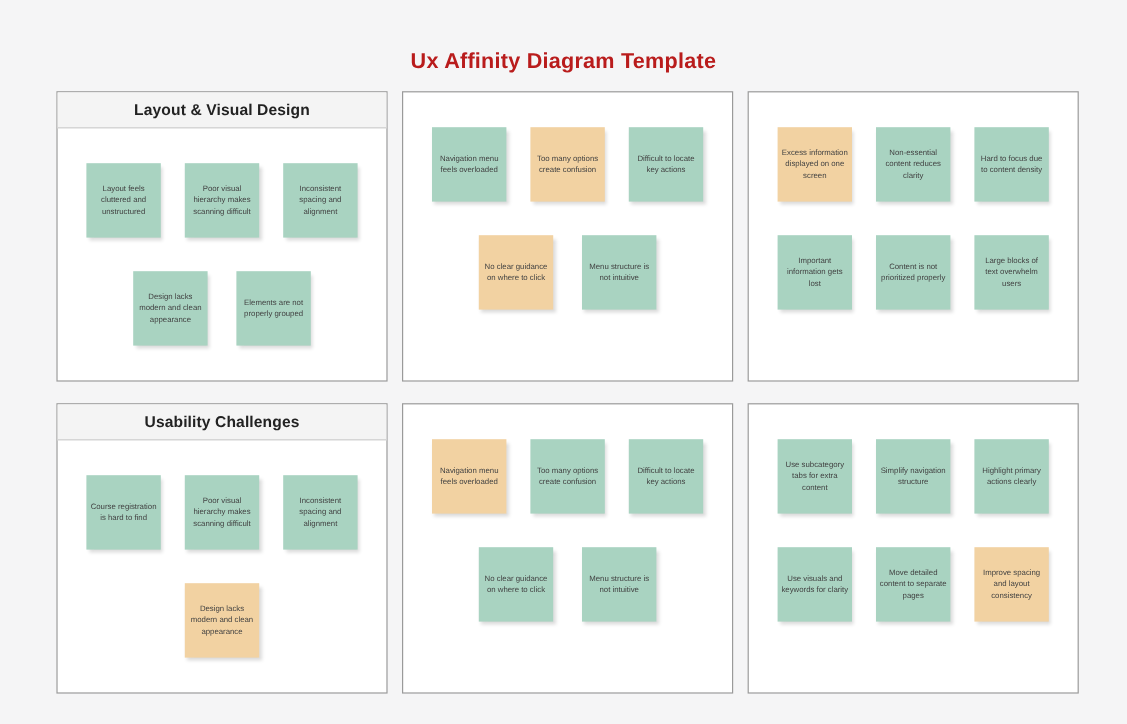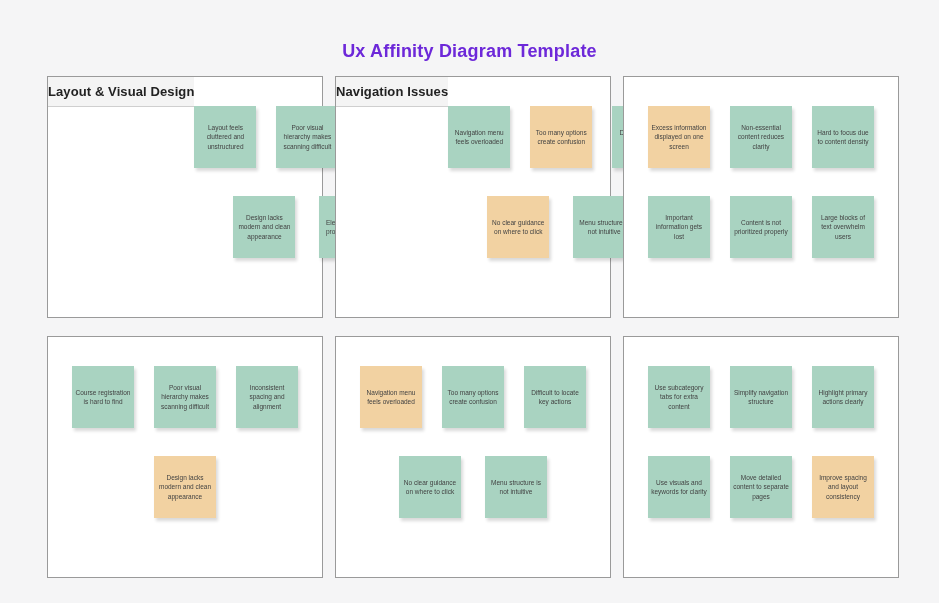--- a/index.html
+++ b/index.html
@@ -12,39 +12,39 @@
     font-family: "Liberation Sans", sans-serif;
   }
   .page-title {
     position: absolute;
     top: 29px;
     left: 0;
     width: 939px;
     text-align: center;
     font-size: 18px;
     font-weight: 600;
-    color: #6d28d9;
+    color: #b91c1c;
     letter-spacing: 0.2px;
   }
   .board {
     position: absolute;
     left: 47px;
     top: 76px;
     display: grid;
     grid-template-columns: repeat(3, 276px);
     grid-template-rows: repeat(2, 242px);
     column-gap: 12px;
     row-gap: 18px;
   }
   .panel {
     background: #ffffff;
     border: 1px solid #9a9a9a;
     box-sizing: border-box;
     display: flex;
-    flex-direction: row;
+    flex-direction: column;
   }
   .panel-header {
     height: 29px;
     background: #f4f4f4;
     border-bottom: 1px solid #cfcfcf;
     display: flex;
     align-items: center;
     justify-content: center;
     flex: 0 0 auto;
   }
@@ -111,72 +111,72 @@
           <div class="sticky-note green">
             <span>Design lacks modern and clean appearance</span>
           </div>
           <div class="sticky-note green">
             <span>Elements are not properly grouped</span>
           </div>
         </div>
       </div>
     </section>
     <section class="panel">
+      <div class="panel-body">
+        <div class="note-row">
+          <div class="sticky-note green">
+            <span>Navigation menu feels overloaded</span>
+          </div>
+          <div class="sticky-note orange">
+            <span>Too many options create confusion</span>
+          </div>
+          <div class="sticky-note green">
+            <span>Difficult to locate key actions</span>
+          </div>
+        </div>
+        <div class="note-row row-of-2">
+          <div class="sticky-note orange">
+            <span>No clear guidance on where to click</span>
+          </div>
+          <div class="sticky-note green">
+            <span>Menu structure is not intuitive</span>
+          </div>
+        </div>
+      </div>
+    </section>
+    <section class="panel">
+      <div class="panel-body">
+        <div class="note-row">
+          <div class="sticky-note orange">
+            <span>Excess information displayed on one screen</span>
+          </div>
+          <div class="sticky-note green">
+            <span>Non-essential content reduces clarity</span>
+          </div>
+          <div class="sticky-note green">
+            <span>Hard to focus due to content density</span>
+          </div>
+        </div>
+        <div class="note-row">
+          <div class="sticky-note green">
+            <span>Important information gets lost</span>
+          </div>
+          <div class="sticky-note green">
+            <span>Content is not prioritized properly</span>
+          </div>
+          <div class="sticky-note green">
+            <span>Large blocks of text overwhelm users</span>
+          </div>
+        </div>
+      </div>
+    </section>
+    <section class="panel">
       <div class="panel-header">
-        <div class="panel-title">Navigation Issues</div>
-      </div>
-      <div class="panel-body">
-        <div class="note-row">
-          <div class="sticky-note green">
-            <span>Navigation menu feels overloaded</span>
-          </div>
-          <div class="sticky-note orange">
-            <span>Too many options create confusion</span>
-          </div>
-          <div class="sticky-note green">
-            <span>Difficult to locate key actions</span>
-          </div>
-        </div>
-        <div class="note-row row-of-2">
-          <div class="sticky-note orange">
-            <span>No clear guidance on where to click</span>
-          </div>
-          <div class="sticky-note green">
-            <span>Menu structure is not intuitive</span>
-          </div>
-        </div>
-      </div>
-    </section>
-    <section class="panel">
-      <div class="panel-body">
-        <div class="note-row">
-          <div class="sticky-note orange">
-            <span>Excess information displayed on one screen</span>
-          </div>
-          <div class="sticky-note green">
-            <span>Non-essential content reduces clarity</span>
-          </div>
-          <div class="sticky-note green">
-            <span>Hard to focus due to content density</span>
-          </div>
-        </div>
-        <div class="note-row">
-          <div class="sticky-note green">
-            <span>Important information gets lost</span>
-          </div>
-          <div class="sticky-note green">
-            <span>Content is not prioritized properly</span>
-          </div>
-          <div class="sticky-note green">
-            <span>Large blocks of text overwhelm users</span>
-          </div>
-        </div>
-      </div>
-    </section>
-    <section class="panel">
+        <div class="panel-title">Usability Challenges</div>
+      </div>
       <div class="panel-body">
         <div class="note-row">
           <div class="sticky-note green">
             <span>Course registration is hard to find</span>
           </div>
           <div class="sticky-note green">
             <span>Poor visual hierarchy makes scanning difficult</span>
           </div>
           <div class="sticky-note green">
             <span>Inconsistent spacing and alignment</span>

